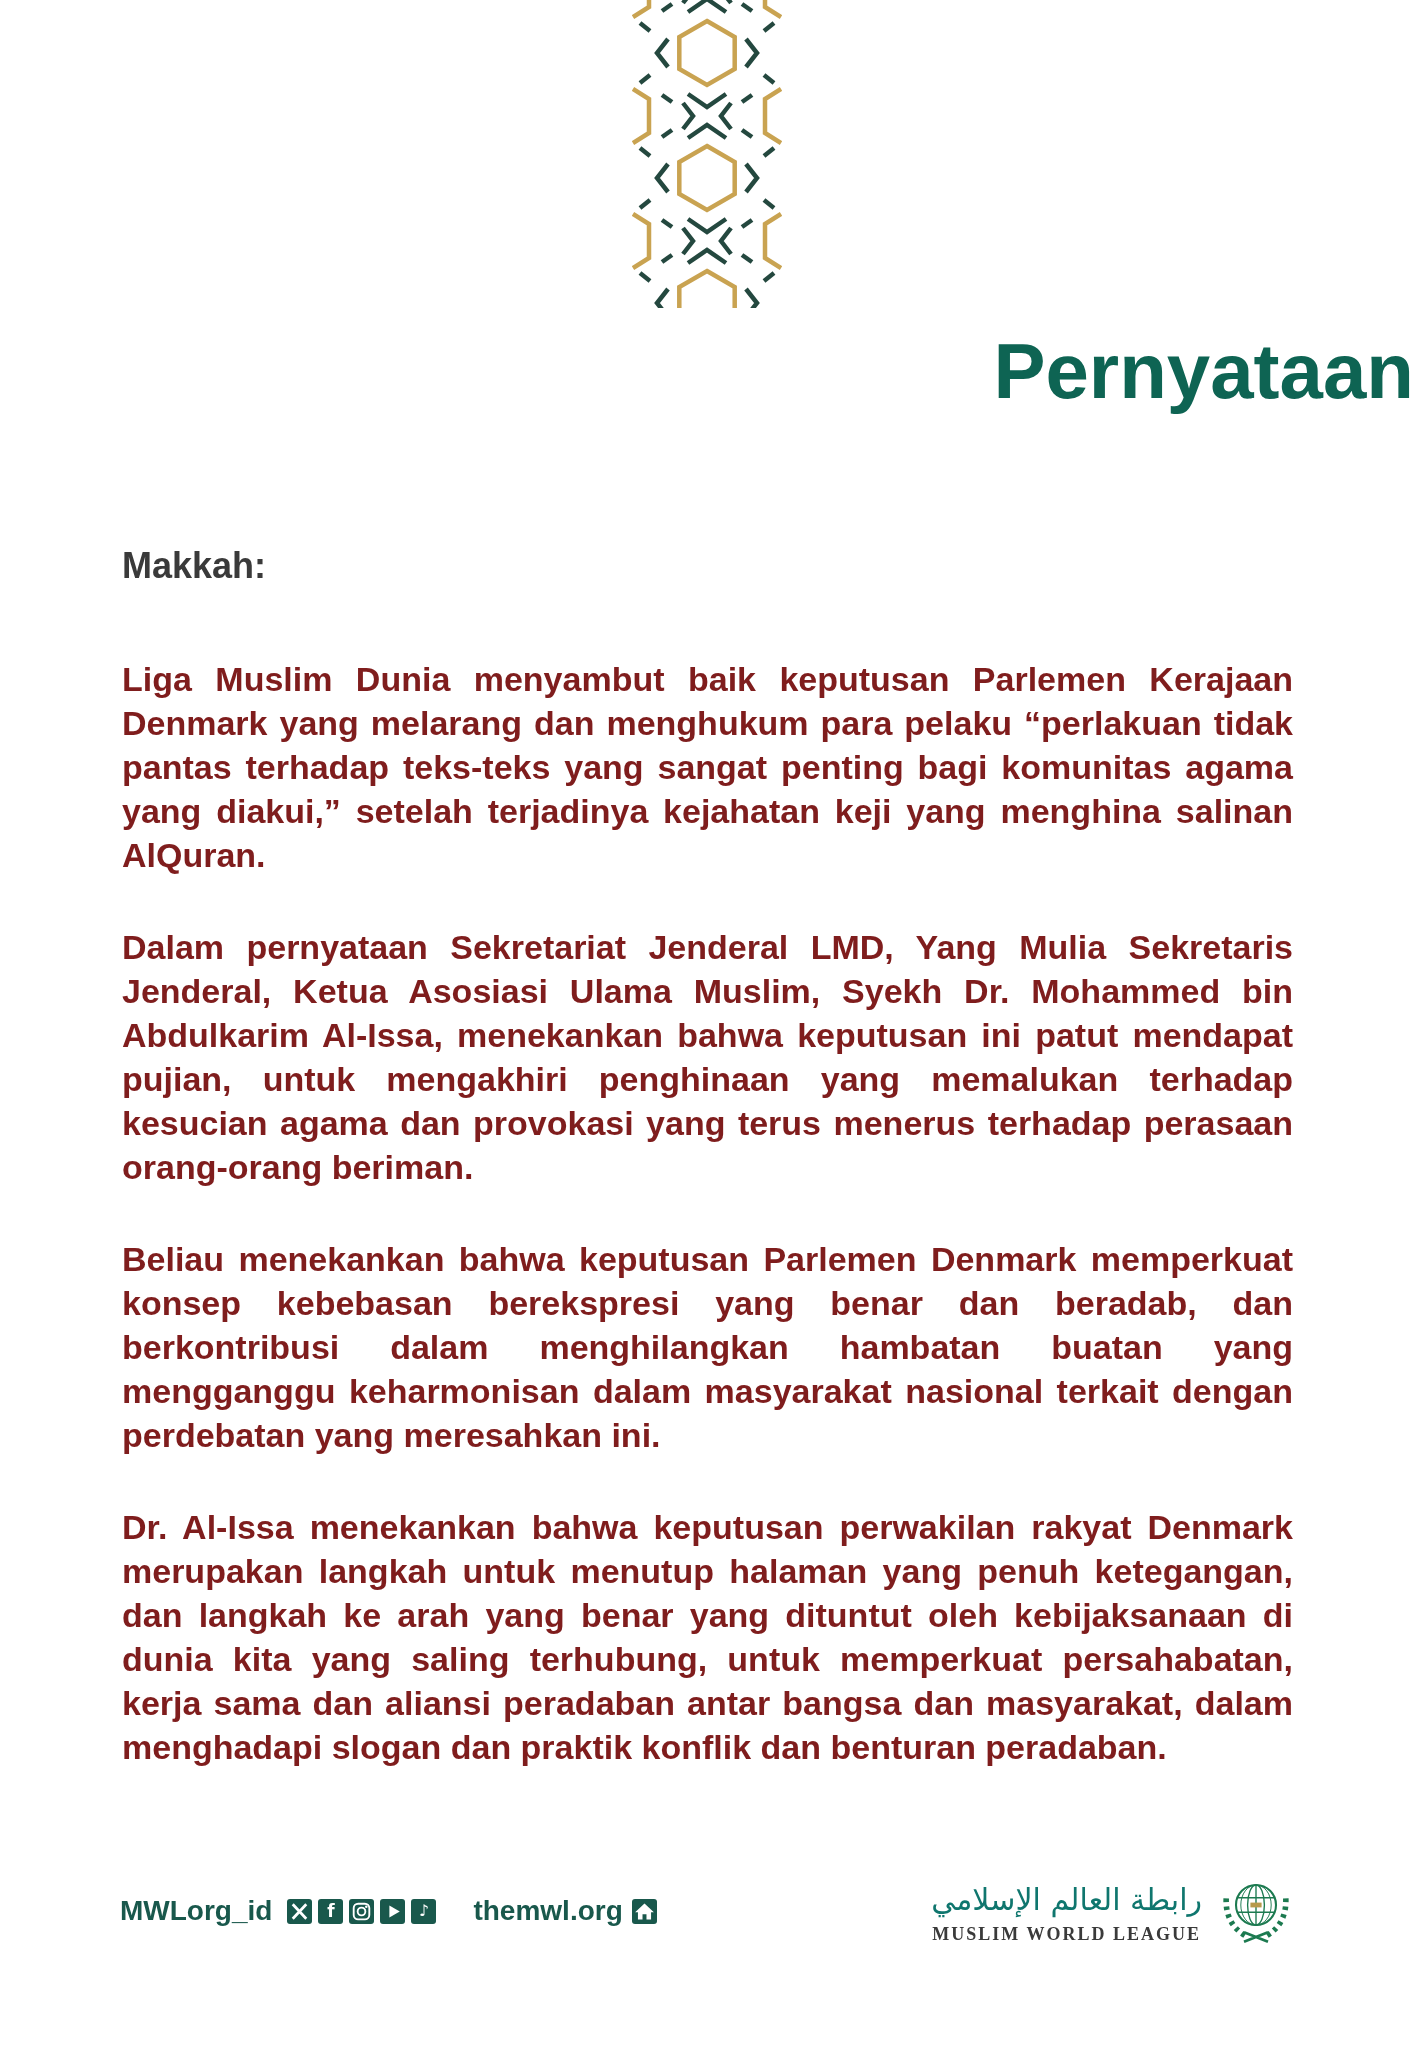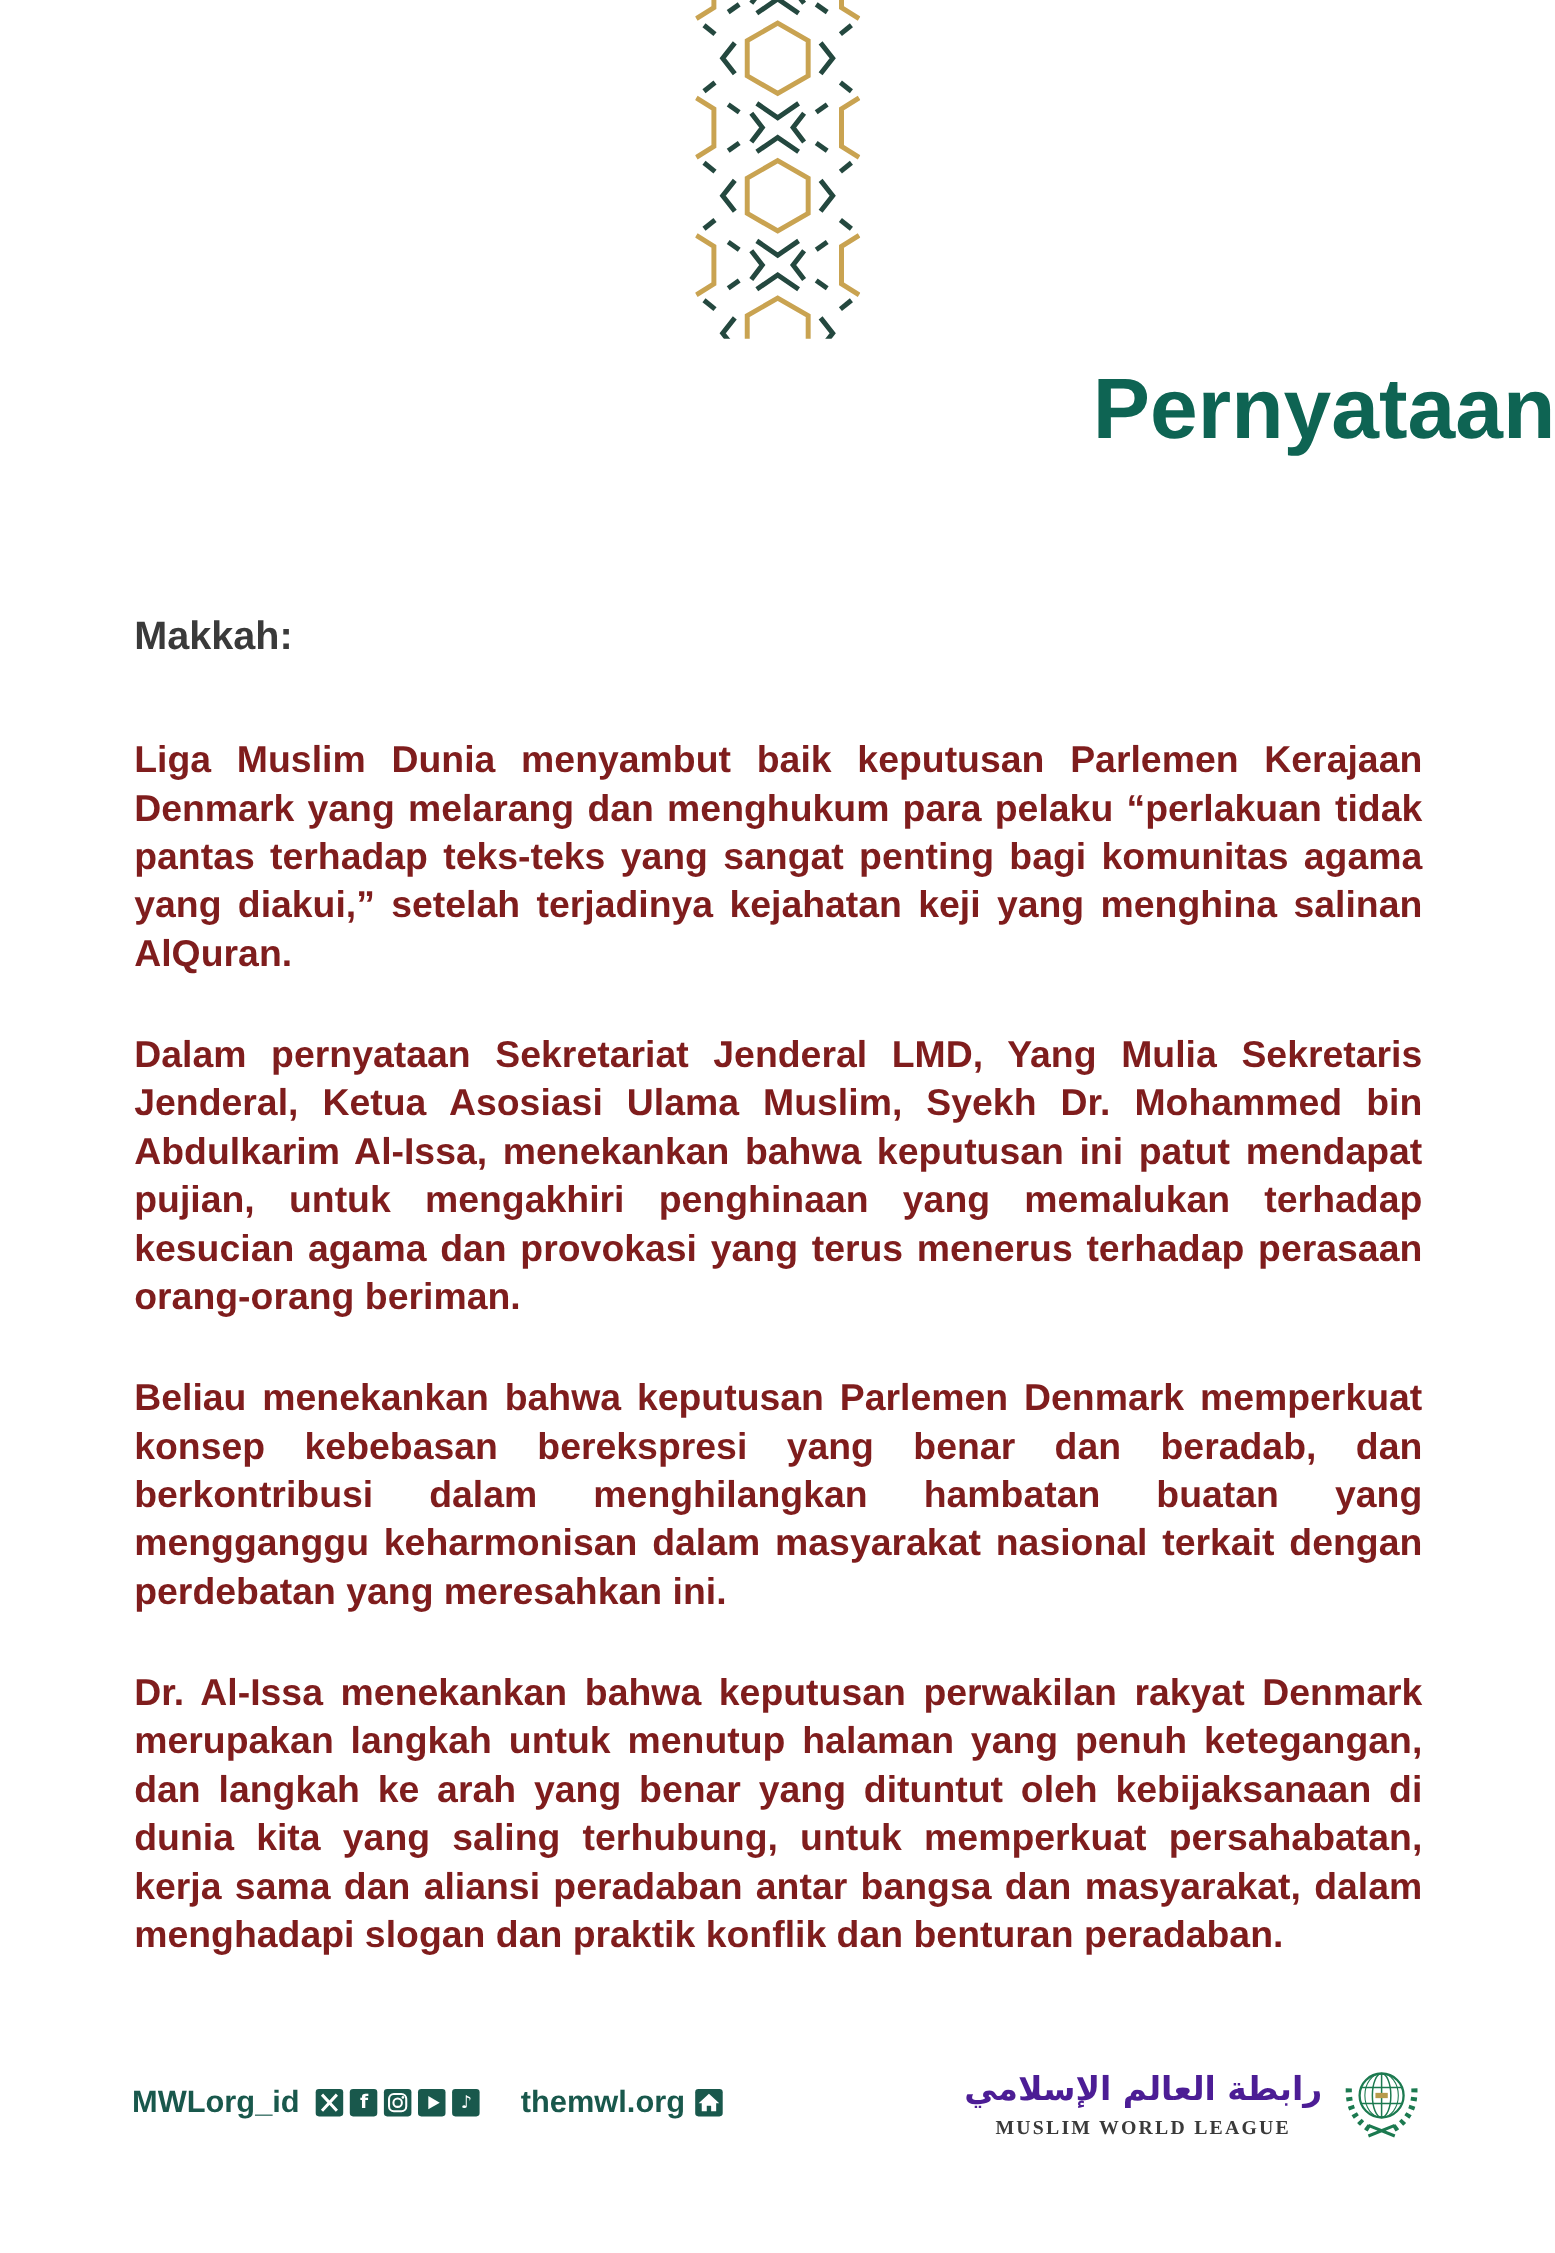--- a/index.html
+++ b/index.html
@@ -16,21 +16,21 @@
   
   .title {
     position:absolute; top:326px; left:0; width:100%; margin:0;
     text-align:right; font-size:78px; font-weight:bold; color:#0e6453;
     letter-spacing:0;
   }
 
   
   .content { position:absolute; left:122px; right:121px; top:545px; }
   .dateline {
-    margin:12px 0 70px 0; font-size:36px; font-weight:bold; color:#3a3a3a;
+    margin:0 0 70px 0; font-size:36px; font-weight:bold; color:#3a3a3a;
   }
   p.bodytext {
     margin:0 0 48px 0; font-size:34px; line-height:44px; font-weight:600;
     color:#7f1d1d; text-align:justify; text-justify:inter-word;
   }
 
   
   .social-bar {
     position:absolute; left:120px; top:1896px; height:30px;
     display:flex; align-items:center;
@@ -46,21 +46,21 @@
   .website { font-size:28px; font-weight:700; color:#19584c; margin-right:9px; }
 
   
   .logo-block {
     position:absolute; right:118px; top:1874px;
     display:flex; align-items:center; gap:14px;
   }
   .logo-names { display:flex; flex-direction:column; align-items:center; }
   .arabic {
     font-family:"DejaVu Sans", sans-serif; direction:rtl; unicode-bidi:bidi-override;
-    font-size:30px; font-weight:bold; color:#4c1d95; white-space:nowrap;
+    font-size:30px; font-weight:normal; color:#0f766e; white-space:nowrap;
   }
   .english {
     font-family:"Liberation Serif", serif; font-size:18px; font-weight:bold;
     letter-spacing:2px; color:#3a3a3a; margin-top:7px; white-space:nowrap;text-align:center;
   }
 </style>
 </head>
 <body>
 
 <div class="page">

